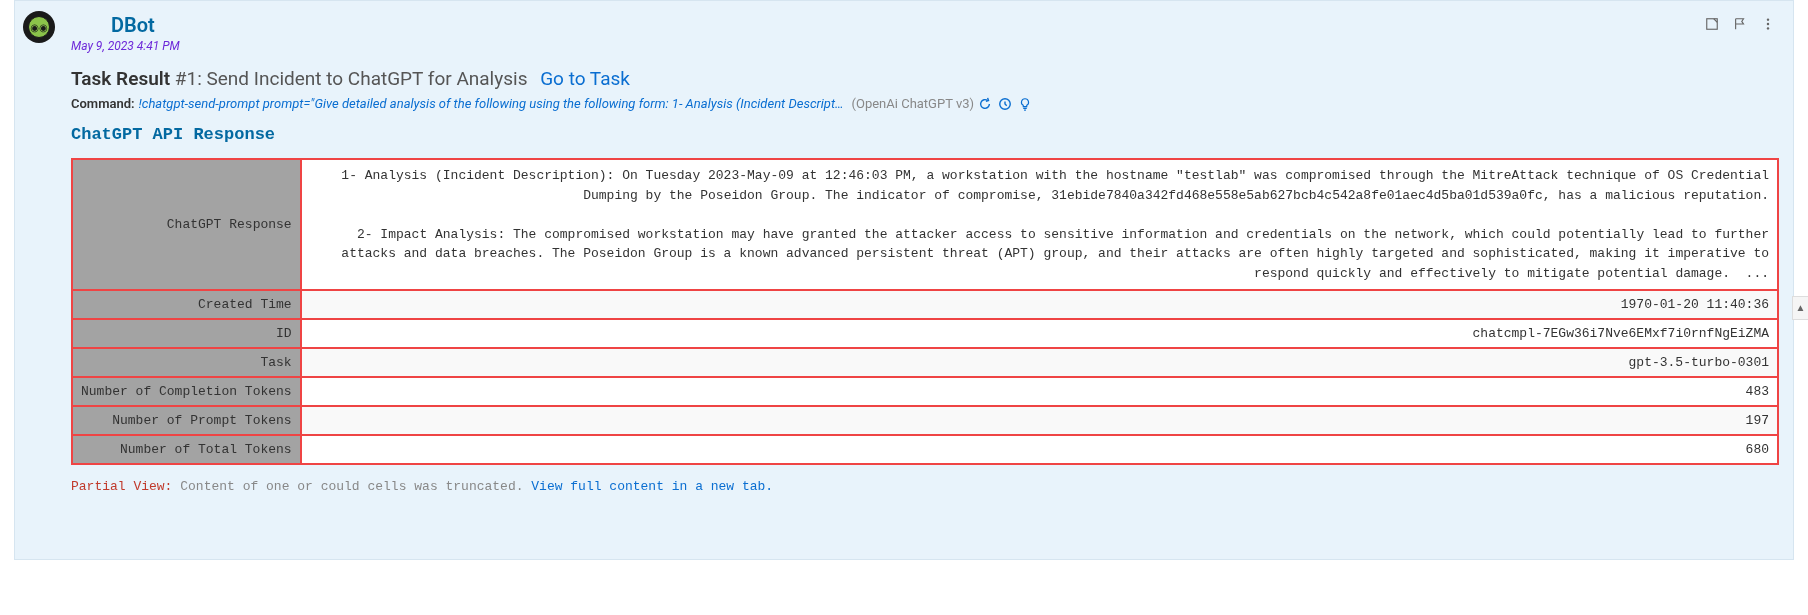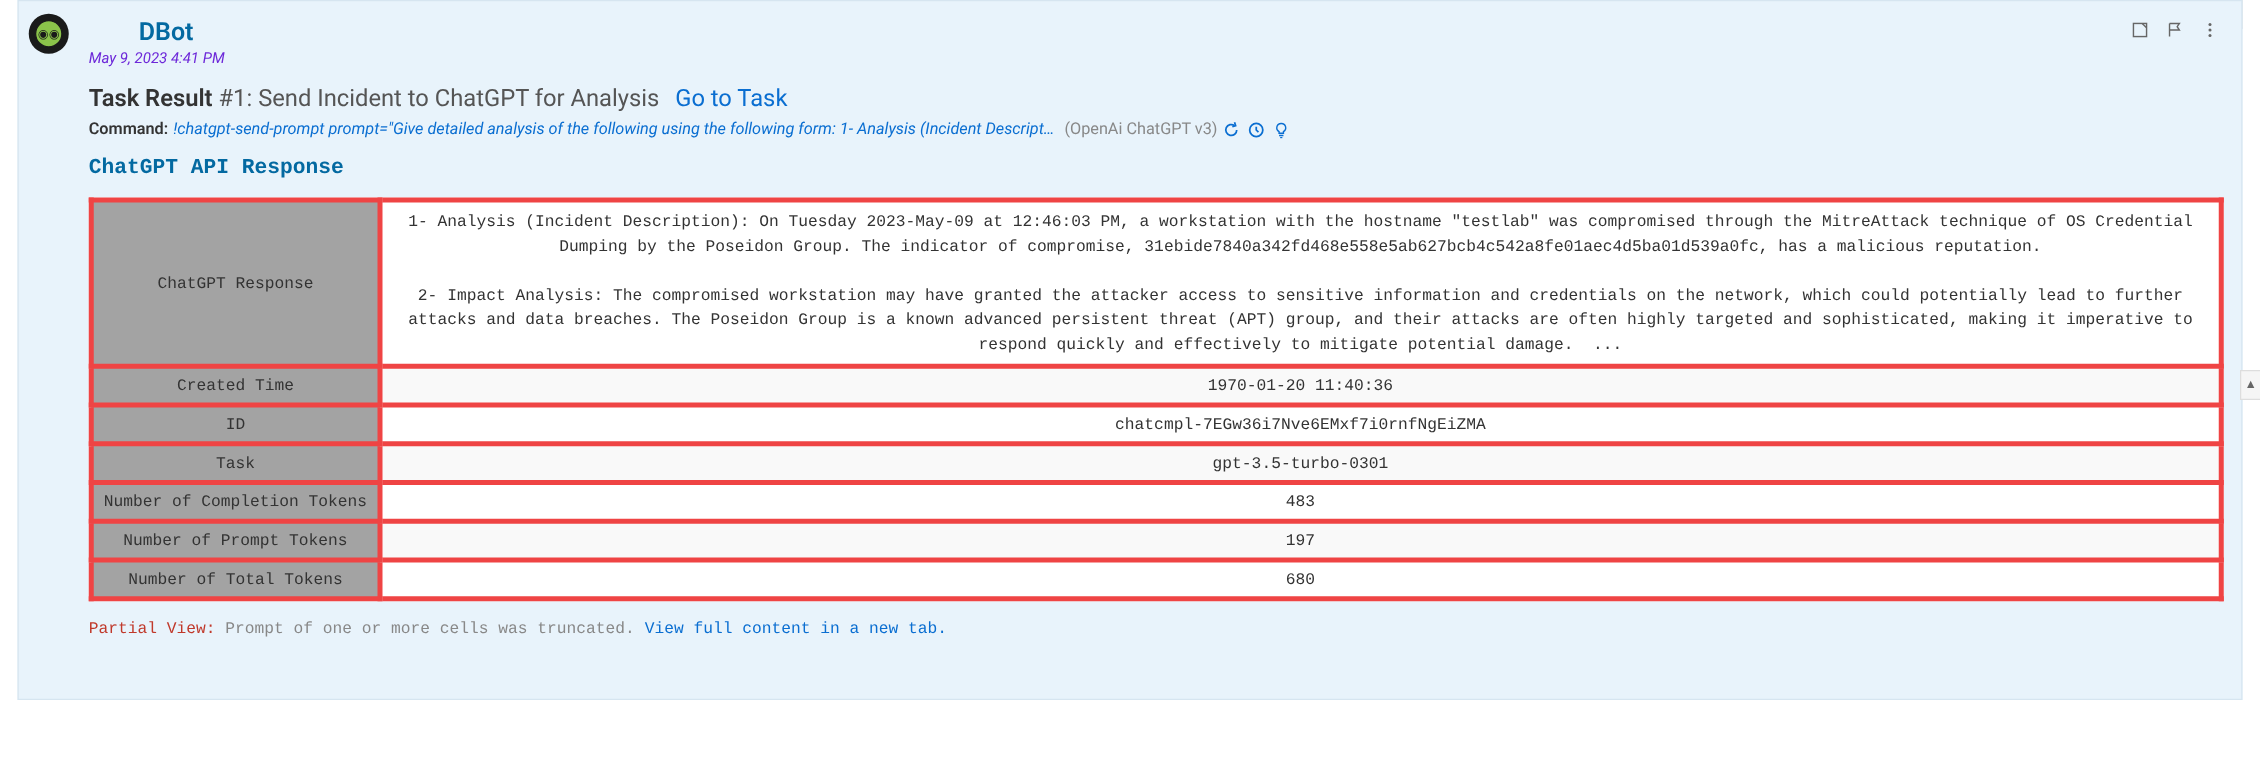--- a/index.html
+++ b/index.html
@@ -129,23 +129,23 @@
   }
   table.resp {
     width: 100%;
     border-collapse: collapse;
     margin-top: 14px;
     background: #fff;
     font-family: "Courier New", monospace;
     font-size: 13px;
   }
   table.resp th, table.resp td {
-    border: 4px solid #ef4444;
+    border: 2px solid #ef4444;
     padding: 6px 8px;
-    text-align: center;
+    text-align: right;
     vertical-align: middle;
   }
   table.resp th {
     background: #a3a3a3;
     font-weight: normal;
     white-space: nowrap;
     width: 1%;
   }
   table.resp td {
     background: #fff;
@@ -274,19 +274,19 @@
     </tr>
     <tr>
       <th>Number of Total Tokens</th>
       <td>680</td>
     </tr>
   </tbody>
     </table>
 
   <div class="partial">
     <span class="partial-label">Partial View:</span>
-    <span class="partial-msg">Prompt of one or more cells was truncated.</span>
+    <span class="partial-msg">Content of one or could cells was truncated.</span>
     <span class="partial-link">View full content in a new tab.</span>
   </div>
 
 </div>
 
 <div class="scroll-arrow">▲</div>
 
 </body></html>

